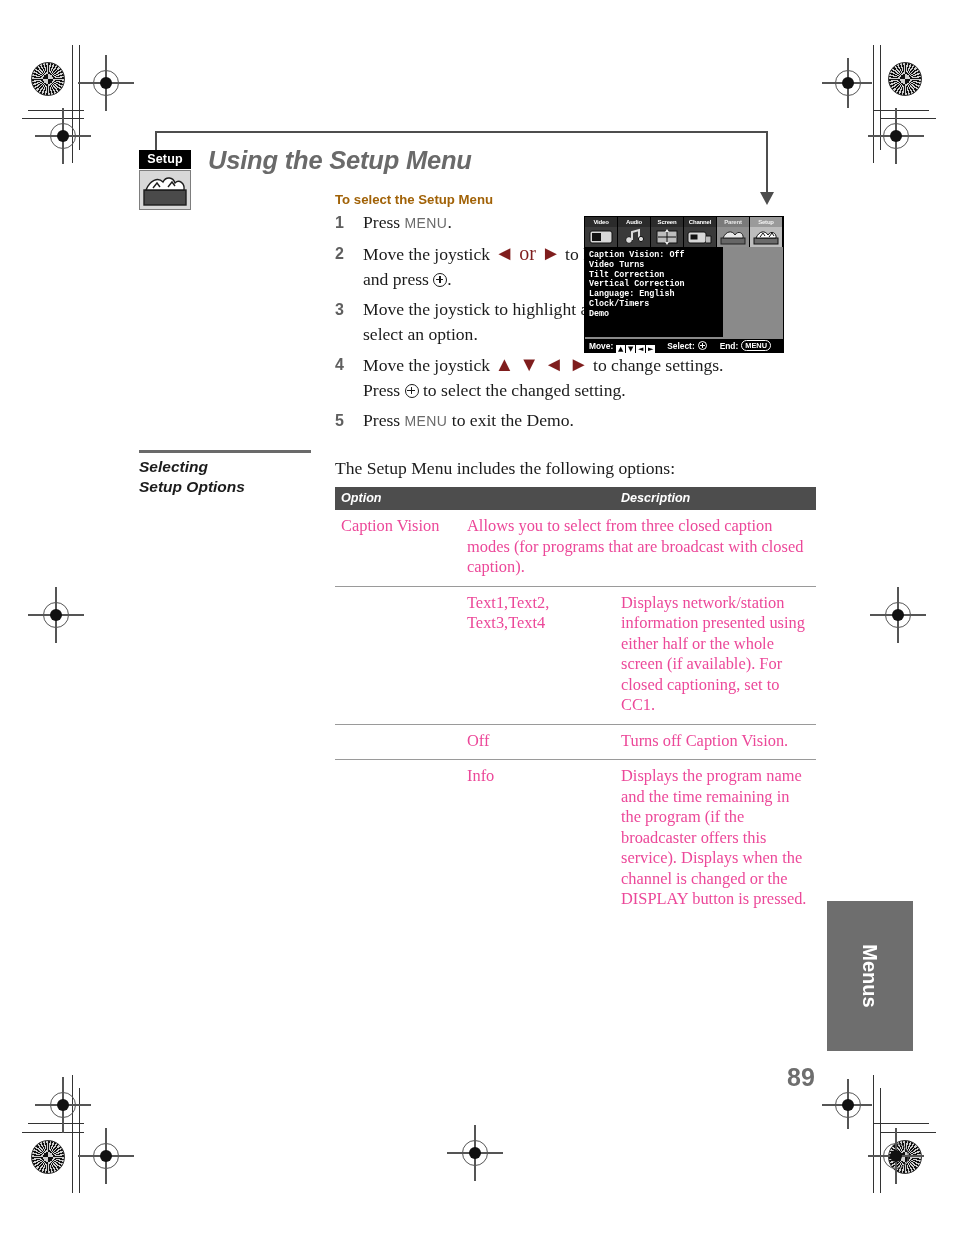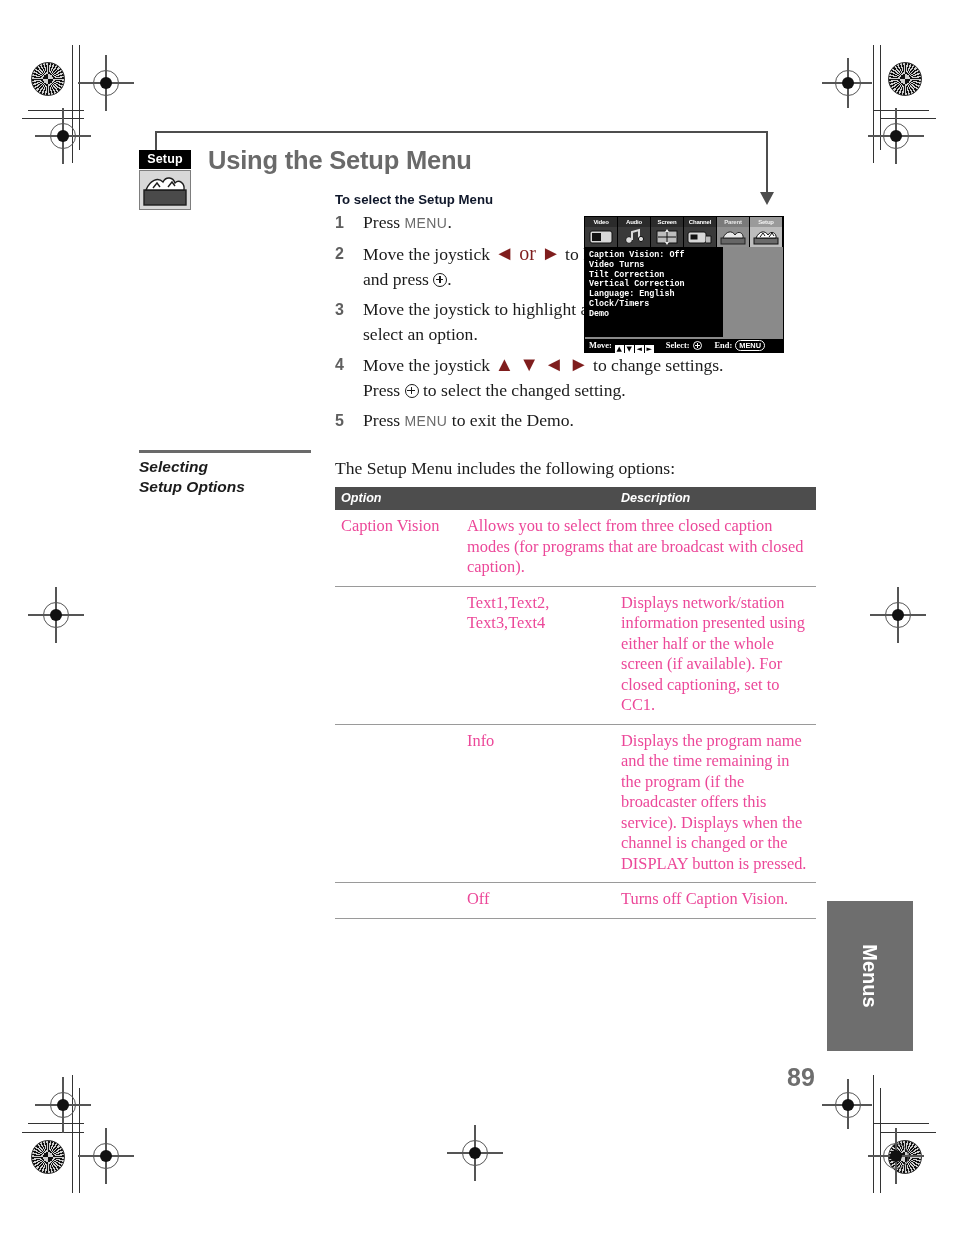--- a/index.html
+++ b/index.html
@@ -84,34 +84,35 @@
     border: 1.5px solid #7d7d7d;
     box-sizing: border-box;
     position: relative;
   }
 
   
   .page-title {
     position: absolute;
     left: 208px; top: 146px;
     font-family: "Liberation Sans", sans-serif;
+    font-style: italic;
     font-weight: bold;
     font-size: 25.5px;
     color: #6a6a6a;
     letter-spacing: -.2px;
   }
 
   
   .steps-head {
     position: absolute;
     left: 335px; top: 192px;
     font-family: "Liberation Sans", sans-serif;
     font-weight: bold;
     font-size: 13.2px;
-    color: #0f172a;
+    color: #a16207;
   }
   .steps { position: absolute; left: 335px; top: 210px; width: 420px; }
   .step { display: flex; margin-bottom: 5px; }
   .step-num {
     font-family: "Liberation Sans", sans-serif;
     font-weight: bold;
     font-size: 16px;
     color: #5f5f5f;
     width: 28px;
     flex: 0 0 28px;
@@ -207,21 +208,21 @@
   .tv-bar {
     background: #000;
     border-top: 2px solid #8a8a8a;
     height: 13px;
     display: flex;
     align-items: center;
     padding-left: 4px;
     gap: 3px;
   }
   .tv-bar-t {
-    font-family: Liberation Serif, serif;
+    font-family: Liberation Sans, sans-serif;
     font-size: 8.4px;
     font-weight: bold;
     color: #ffffff;
   }
   .tv-key {
     display: inline-block;
     width: 9px; height: 9px;
     background: #ffffff;
     color: #000;
     font-size: 7px;
@@ -601,29 +602,29 @@
     <tr>
       <td class="opt-cell c-opt">Caption Vision</td>
       <td colspan="2">Allows you to select from three closed caption modes (for programs that are broadcast with closed caption).</td>
     </tr>
     <tr class="rule-top">
       <td class="c-opt"></td>
       <td class="sub-cell c-sub" style="white-space:pre-line;">Text1,Text2,
 Text3,Text4</td>
       <td>Displays network/station information presented using either half or the whole screen (if available). For closed captioning, set to CC1.</td>
     </tr>
+    <tr class="rule-top rule-bottom">
+      <td class="c-opt"></td>
+      <td class="sub-cell c-sub" style="white-space:pre-line;">Off</td>
+      <td>Turns off Caption Vision.</td>
+    </tr>
     <tr class="rule-top">
       <td class="c-opt"></td>
       <td class="sub-cell c-sub" style="white-space:pre-line;">Info</td>
       <td>Displays the program name and the time remaining in the program (if the broadcaster offers this service). Displays when the channel is changed or the DISPLAY button is pressed.</td>
     </tr>
-    <tr class="rule-top rule-bottom">
-      <td class="c-opt"></td>
-      <td class="sub-cell c-sub" style="white-space:pre-line;">Off</td>
-      <td>Turns off Caption Vision.</td>
-    </tr>
   </tbody>
 </table>
 
 <div class="thumb-tab">
   <div class="thumb-txt">Menus</div>
 </div>
 <div class="page-no">89</div>
 
 </body></html>

